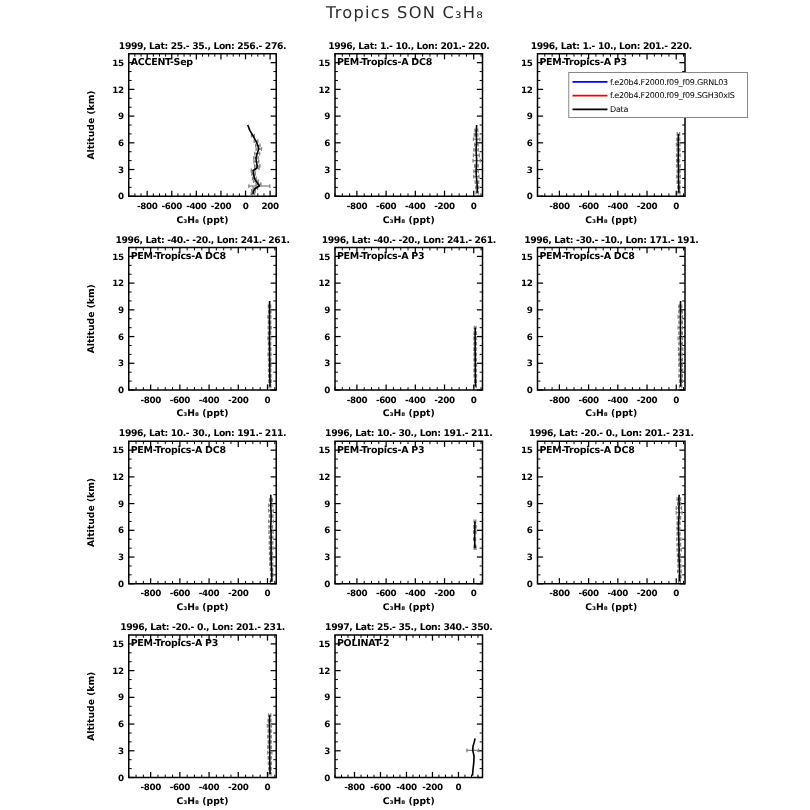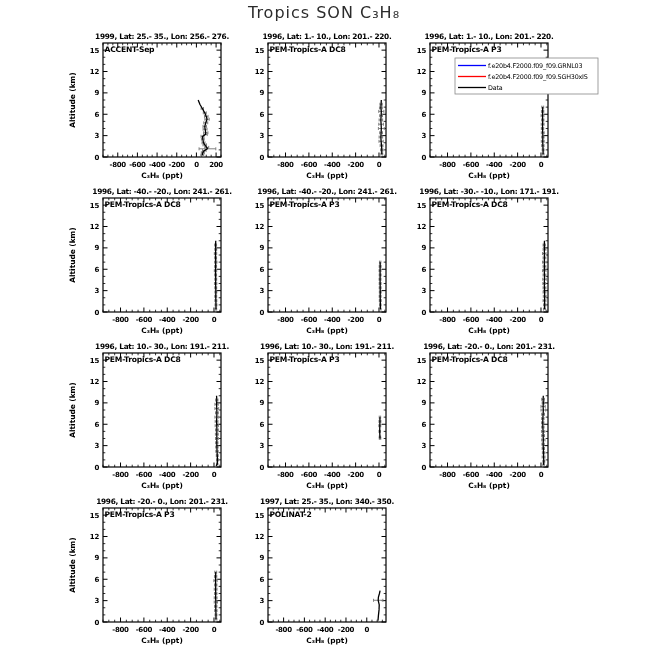--- a/index.html
+++ b/index.html
@@ -1,19 +1,19 @@
 <!DOCTYPE html>
 <html><head>
 <meta charset="utf-8">
 <style>
   html,body{margin:0;padding:0;background:#ffffff;}
   #stage{position:relative;width:648px;height:648px;background:#fff;overflow:hidden;
          font-family:"DejaVu Sans",sans-serif;}
   #page-title{position:absolute;left:0;right:0;top:3px;text-align:center;
-              font-family:"DejaVu Sans",sans-serif;font-size:16px;font-weight:400;
+              font-family:"DejaVu Sans",sans-serif;font-size:13px;font-weight:400;
               color:#2b2b2b;letter-spacing:1px;}
   #plot-svg{position:absolute;left:0;top:0;}
   #plot-svg text{fill:#000;}
   .hdr{font-size:7.4px;font-weight:bold;letter-spacing:-0.3px;}
   .plabel{font-size:7.6px;font-weight:bold;letter-spacing:-0.2px;}
   .tick{font-size:7px;font-weight:bold;letter-spacing:-0.3px;}
   .axlabel{font-size:7.4px;font-weight:bold;}
   .leglabel{font-size:6.4px;letter-spacing:-0.2px;}
 </style>
 </head>

